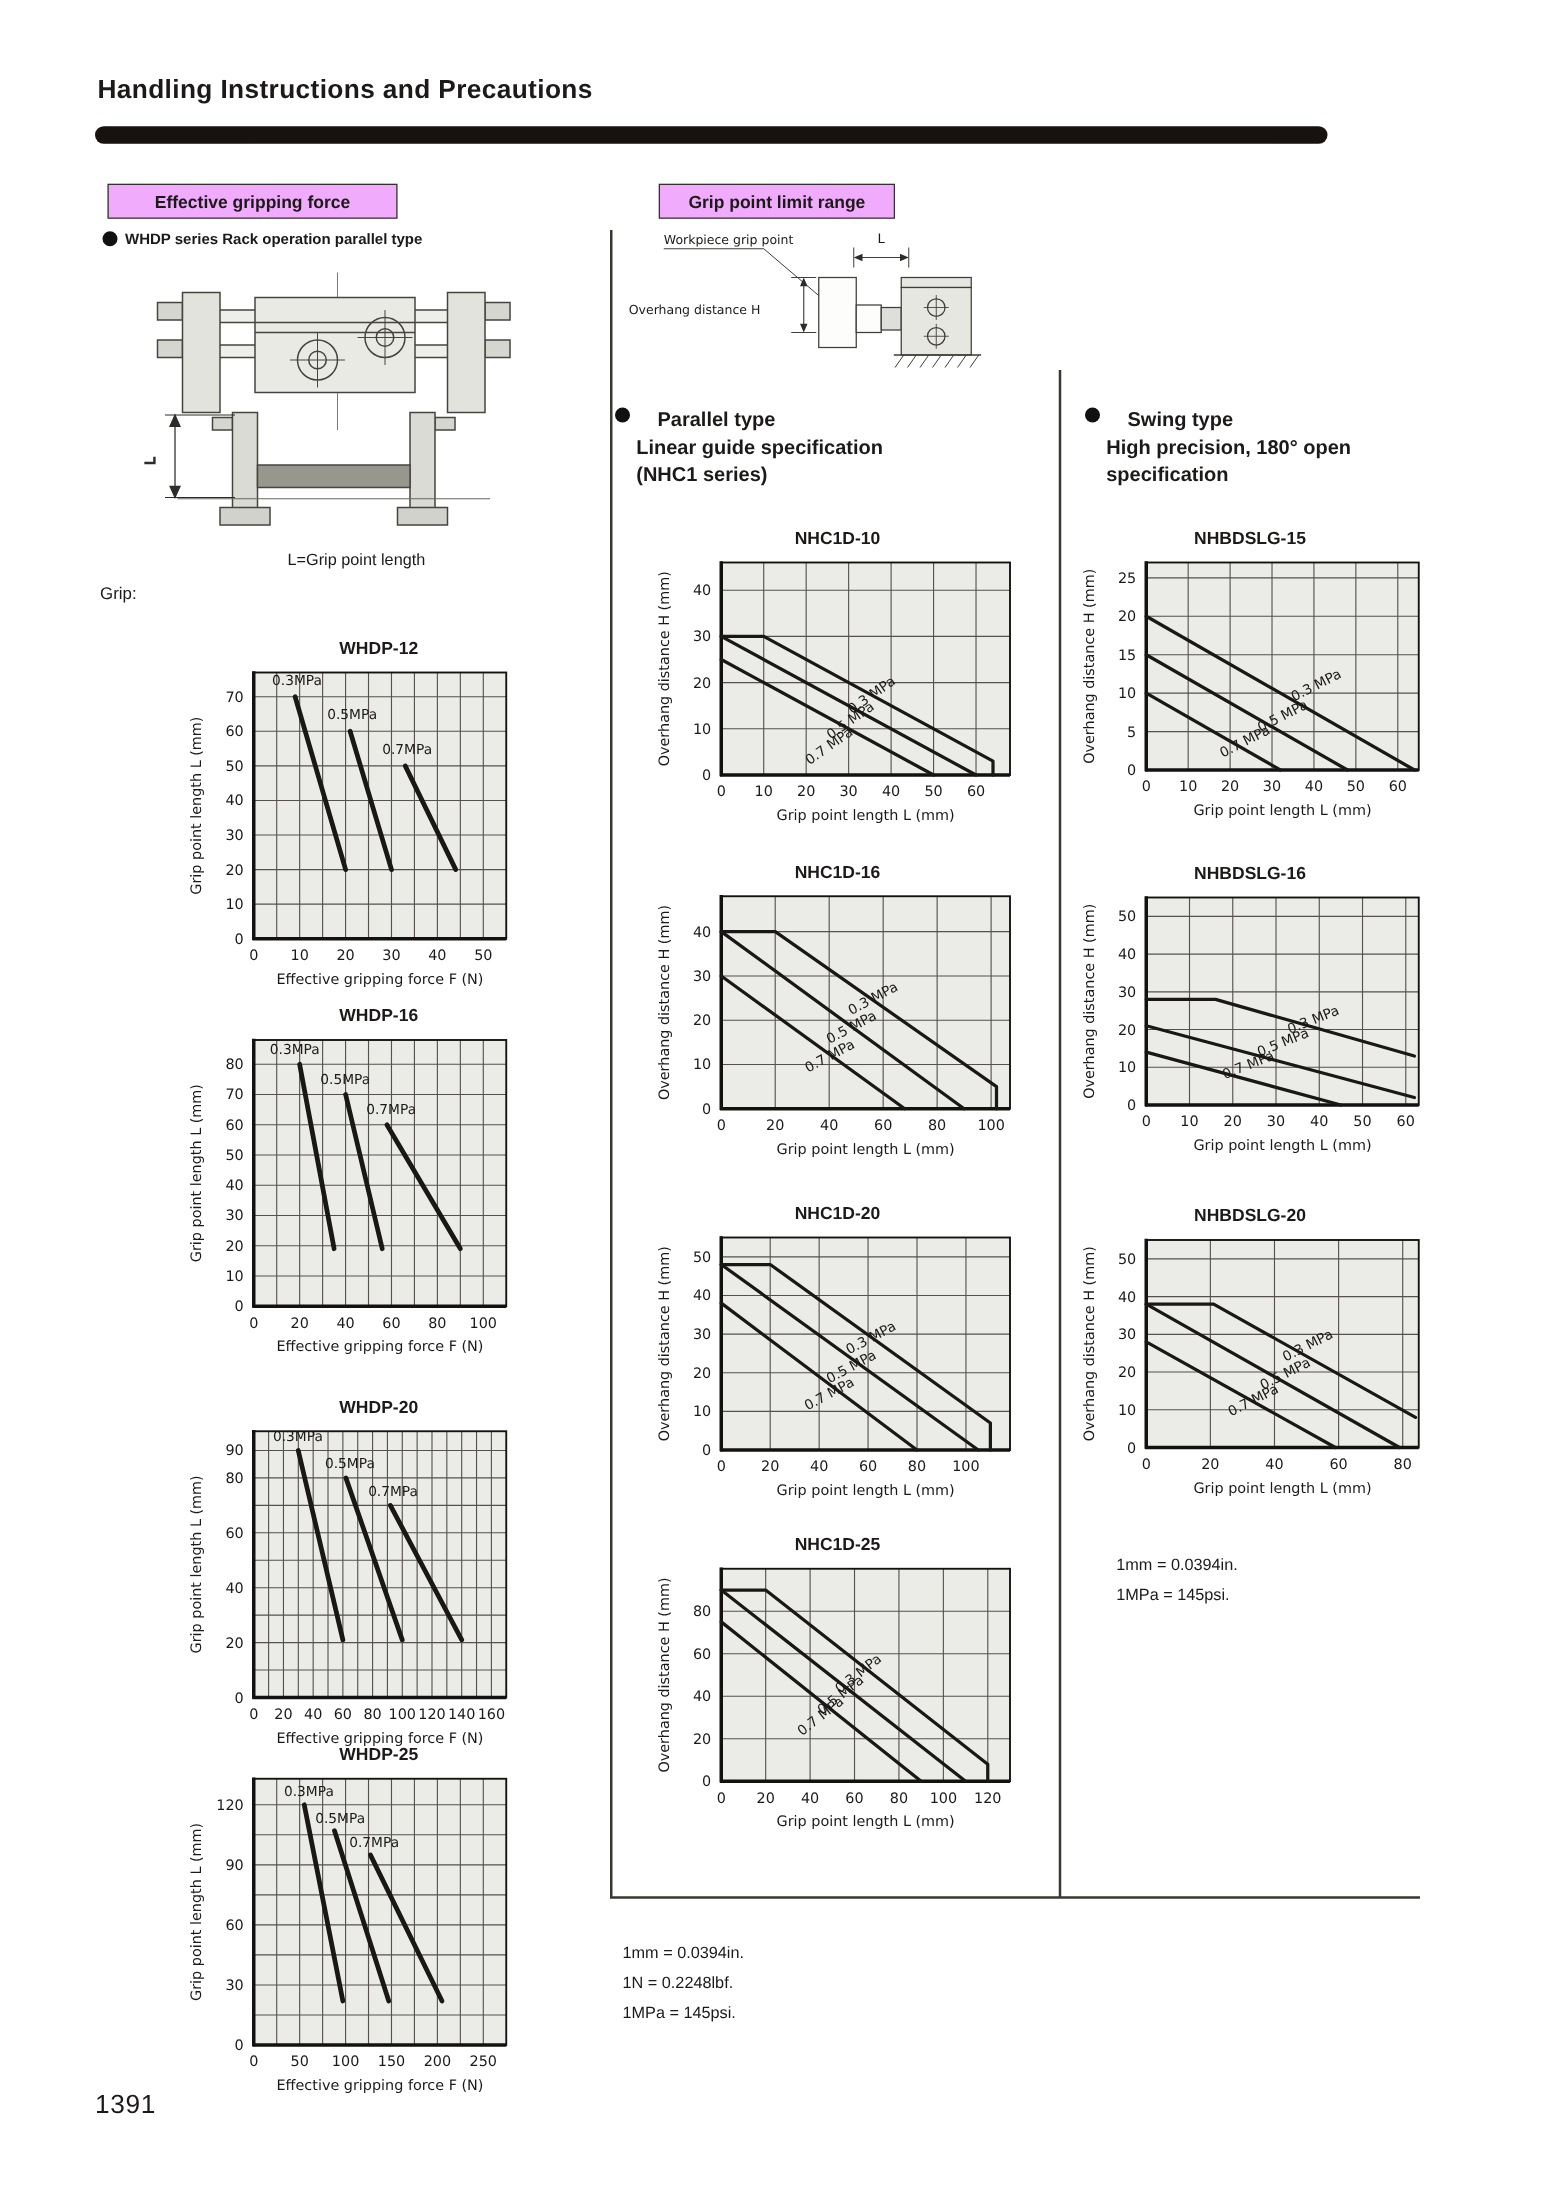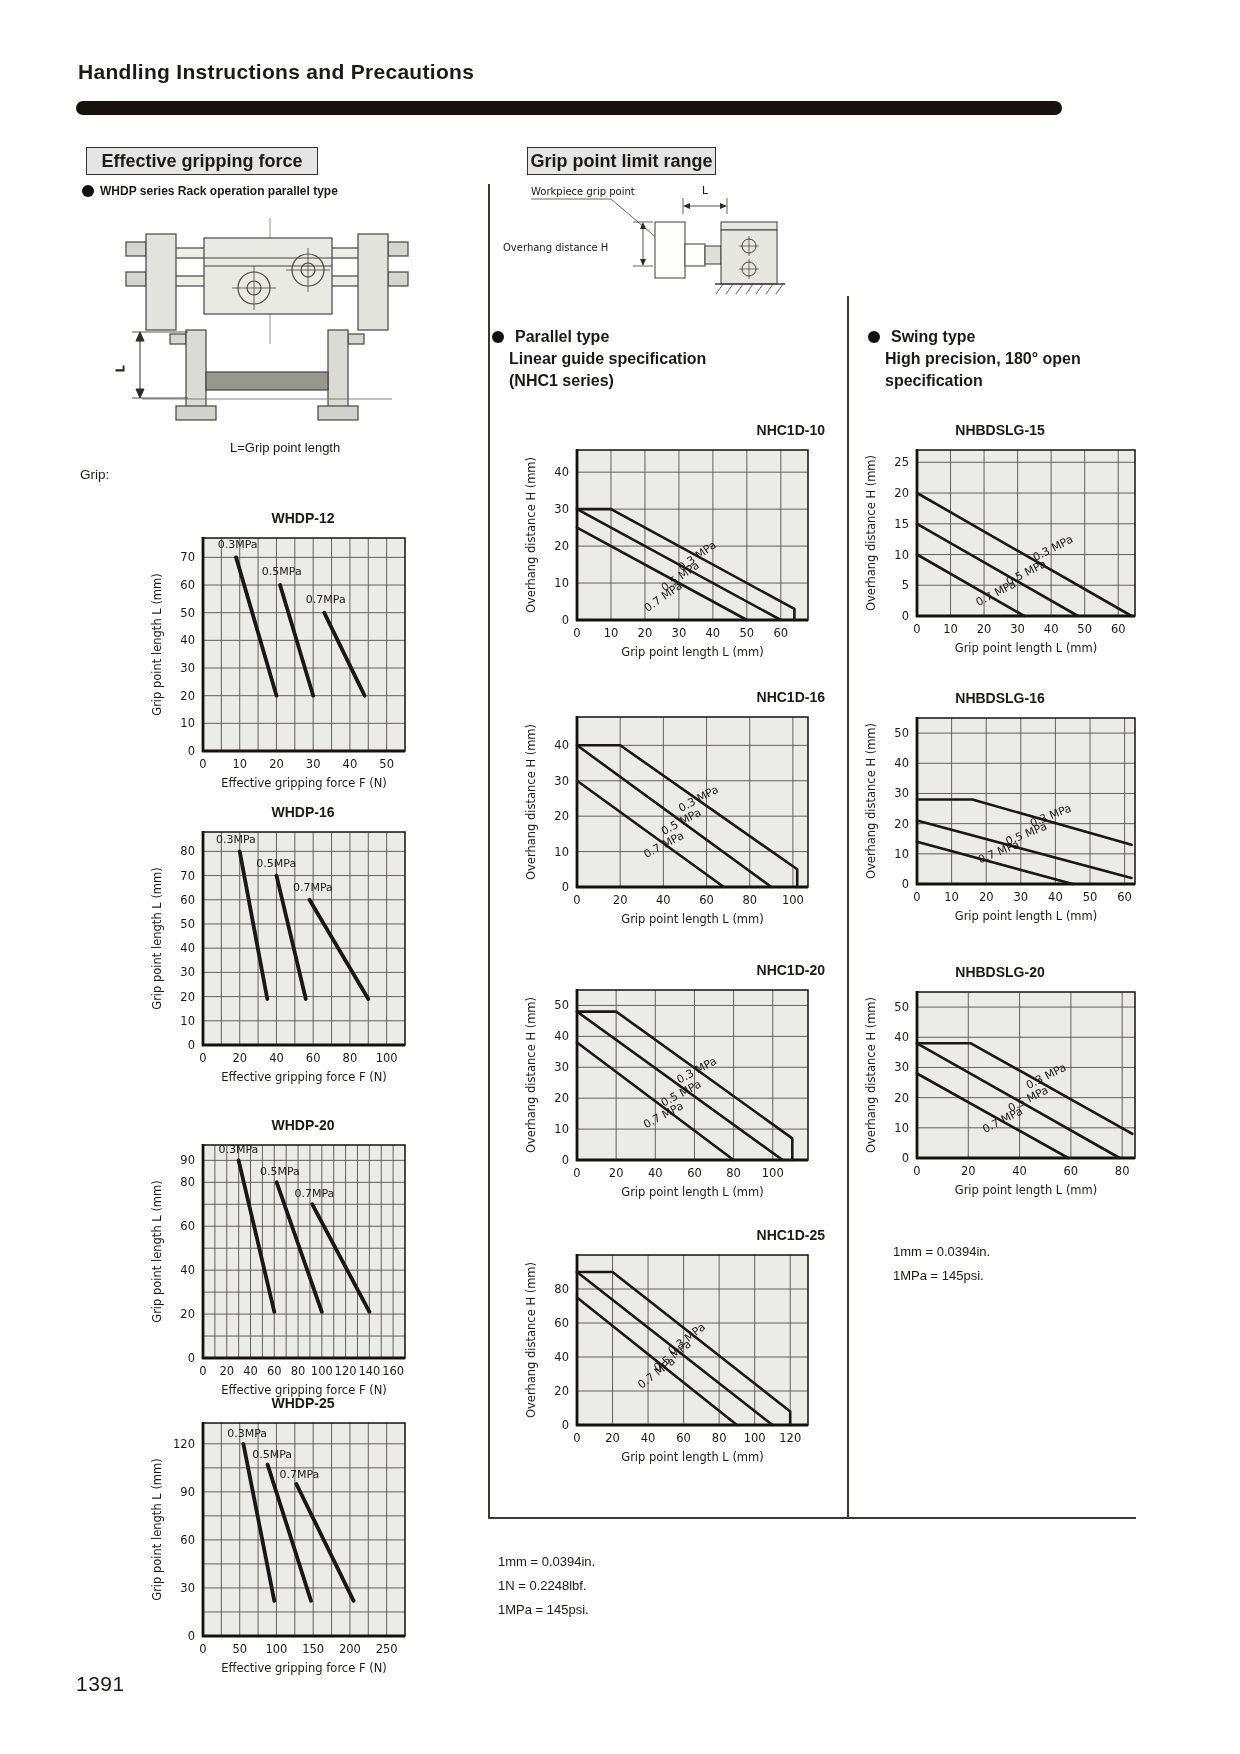--- a/index.html
+++ b/index.html
@@ -1,35 +1,35 @@
 <!DOCTYPE html>
 <html><head>
 <meta charset="utf-8">
 <style>
   html,body{margin:0;padding:0}
   body{width:1240px;height:1754px;background:#ffffff;position:relative;
        font-family:"Liberation Sans",sans-serif;color:#1c1a18;overflow:hidden}
   .abs{position:absolute}
   .page-title{left:78px;top:60px;font-size:21px;font-weight:bold;letter-spacing:.3px}
   .title-rule{left:76px;top:101px;width:986px;height:14px;background:#17110f;border-radius:7px}
-  .section-box{height:26px;border:1.6px solid #34322e;background:#e5e5e5;font-size:18px;
+  .section-box{height:26px;border:1.6px solid #34322e;background:#f0abfc;font-size:14px;
                font-weight:bold;display:flex;align-items:center;justify-content:center}
   .bullet-heading{font-weight:bold;font-size:12px;display:flex;align-items:center;gap:6px;white-space:nowrap}
   .bullet{width:12px;height:12px;border-radius:50%;background:#111;flex:0 0 auto}
   .type-heading{font-size:16px;font-weight:bold;line-height:22px}
-  .type-heading .l1{display:flex;align-items:center;gap:11px}
+  .type-heading .l1{display:flex;align-items:flex-start;gap:22px}
   .type-heading .ind{padding-left:17px}
   .caption{font-size:13px}
   .note{left:80px;top:466px;width:352px;font-size:13.5px;line-height:18px;display:flex;gap:6px}
   .note b{font-weight:normal;flex:0 0 auto}
   .divider{background:#3a3832}
   .chart-block{position:absolute}
   .chart-title{font-size:14px;font-weight:bold;height:24px;line-height:20px}
   .chart-block.colL .chart-title{padding-left:46px;text-align:center}
-  .chart-block.colM .chart-title{width:310px;text-align:right}
+  .chart-block.colM .chart-title{width:310px;text-align:center}
   .chart-block.colR .chart-title{width:290px;text-align:center}
   svg{font-family:"DejaVu Sans",sans-serif;display:block}
   svg text{fill:#1c1a18}
   .notes{font-size:13px;line-height:24px}
   .page-number{left:76px;top:1672px;font-size:21px;letter-spacing:.5px}
 </style>
 </head>
 <body>
 
 <div class="abs page-title">Handling Instructions and Precautions</div>

